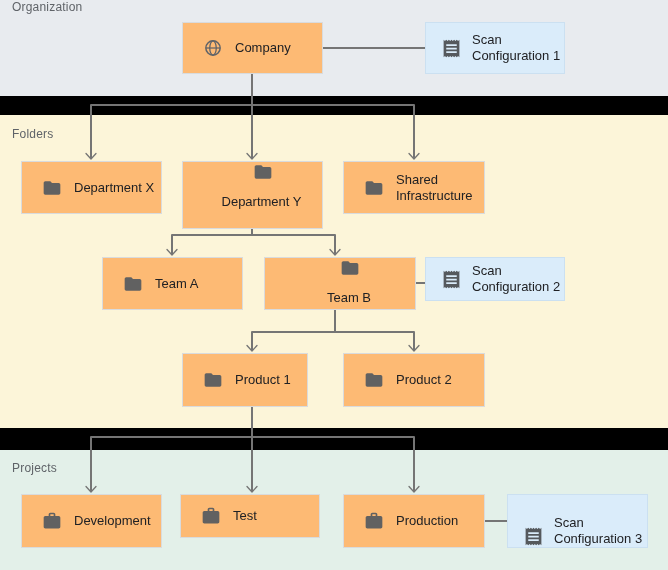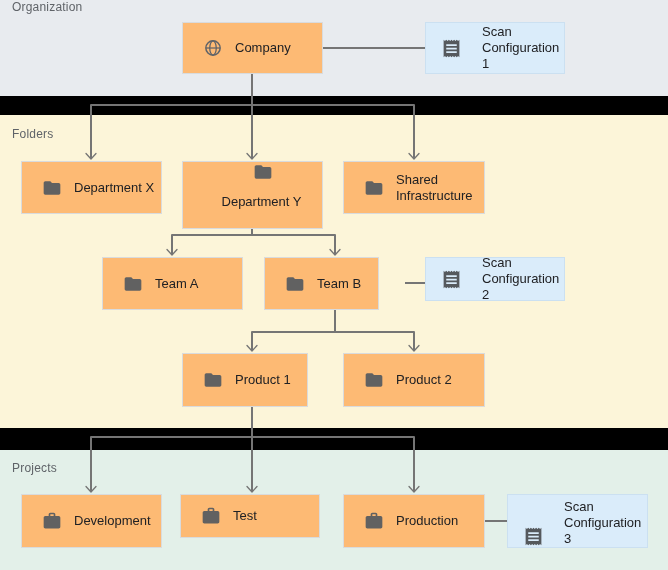--- a/index.html
+++ b/index.html
@@ -25,21 +25,21 @@
     position:absolute;z-index:2;box-sizing:border-box;
     background:#fdba74;border:1px solid #d9dbdd;
     display:flex;align-items:center;
     padding-left:20px;gap:12px;
   }
   .node .node-label{
     font-size:13px;color:#202124;line-height:16px;padding-right:2px;
   }
   .node.scan{
     background:#daecfa;border:1px solid #cbe0f1;
-    padding-left:15px;gap:20px;
+    padding-left:15px;gap:10px;
   }
   .icon{display:flex;align-items:center;flex:0 0 auto;}
 </style>
 </head>
 <body>
 
 <div class="canvas">
 
   <div class="section sec-org"></div>
   <div class="bar bar1"></div>
@@ -128,21 +128,21 @@
 
   <div class="node" style="left:343px;top:161px;width:142px;height:53px;">
     <span class="icon">
       <svg width="20" height="20" viewBox="0 0 24 24" fill="#616161">
           <path d="M10 4H4c-1.1 0-2 .9-2 2v12c0 1.1.9 2 2 2h16c1.1 0 2-.9 2-2V8c0-1.1-.9-2-2-2h-8l-2-2z"></path>
         </svg>
     </span>
     <span class="node-label">Shared Infrastructure</span>
   </div>
 
-  <div class="node" style="left:264px;top:257px;width:115px;height:53px;">
+  <div class="node" style="left:264px;top:257px;width:152px;height:53px;flex-direction:column;">
     <span class="icon">
       <svg width="20" height="20" viewBox="0 0 24 24" fill="#616161">
           <path d="M10 4H4c-1.1 0-2 .9-2 2v12c0 1.1.9 2 2 2h16c1.1 0 2-.9 2-2V8c0-1.1-.9-2-2-2h-8l-2-2z"></path>
         </svg>
     </span>
     <span class="node-label">Team B</span>
   </div>
 
   <div class="node scan" style="left:425px;top:257px;width:140px;height:44px;">
     <span class="icon">

